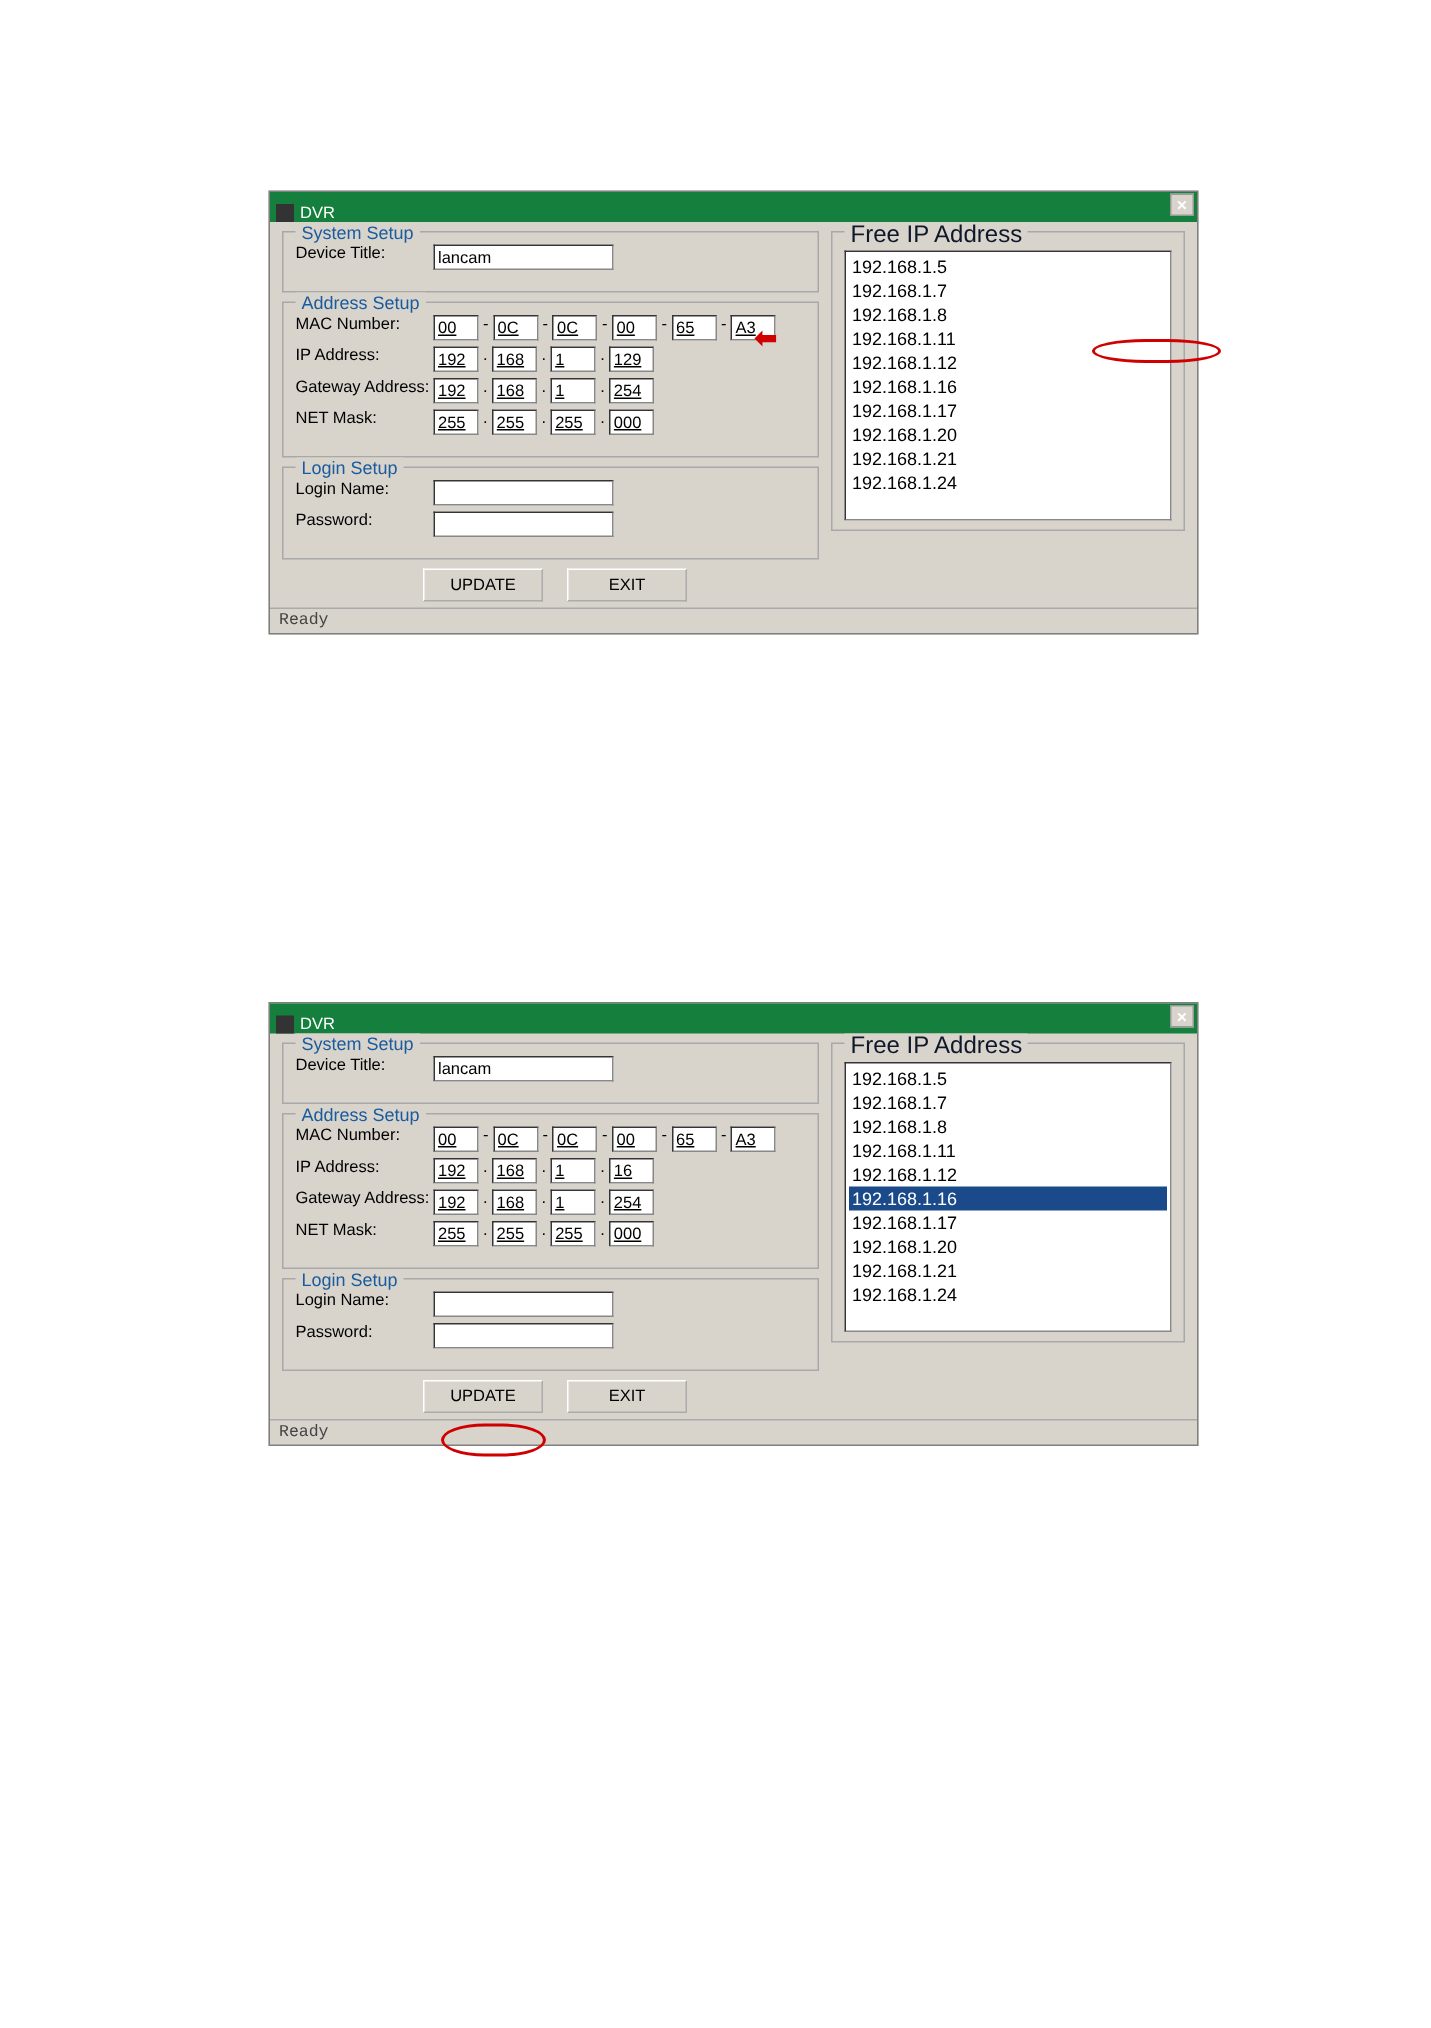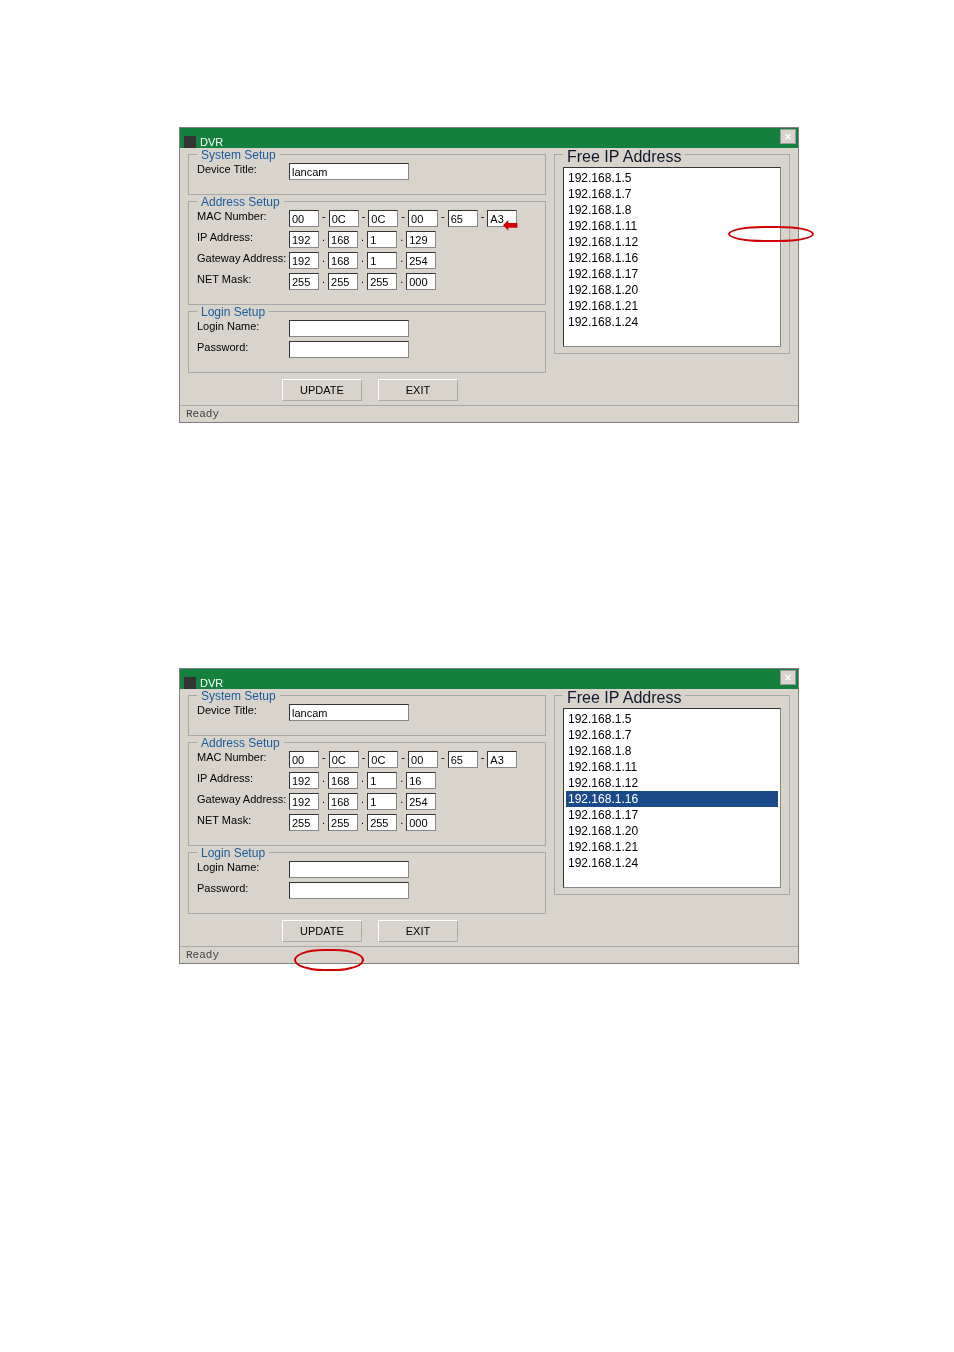--- a/index.html
+++ b/index.html
@@ -95,20 +95,21 @@
       background: #fff;
       border: 1px inset #888;
       font-size: 11px;
       height: 17px;
       padding: 0 2px;
     }
     .text-input.wide { width: 120px; }
     .octet {
       width: 30px;
       text-align: left;
+      text-decoration: underline;
     }
     .sep {
       font-size: 11px;
       margin: 0 3px;
     }
     .dash { font-size: 11px; margin: 0 3px; }
     .ip-list {
       background: #fff;
       border: 1px inset #888;
       height: 180px;

